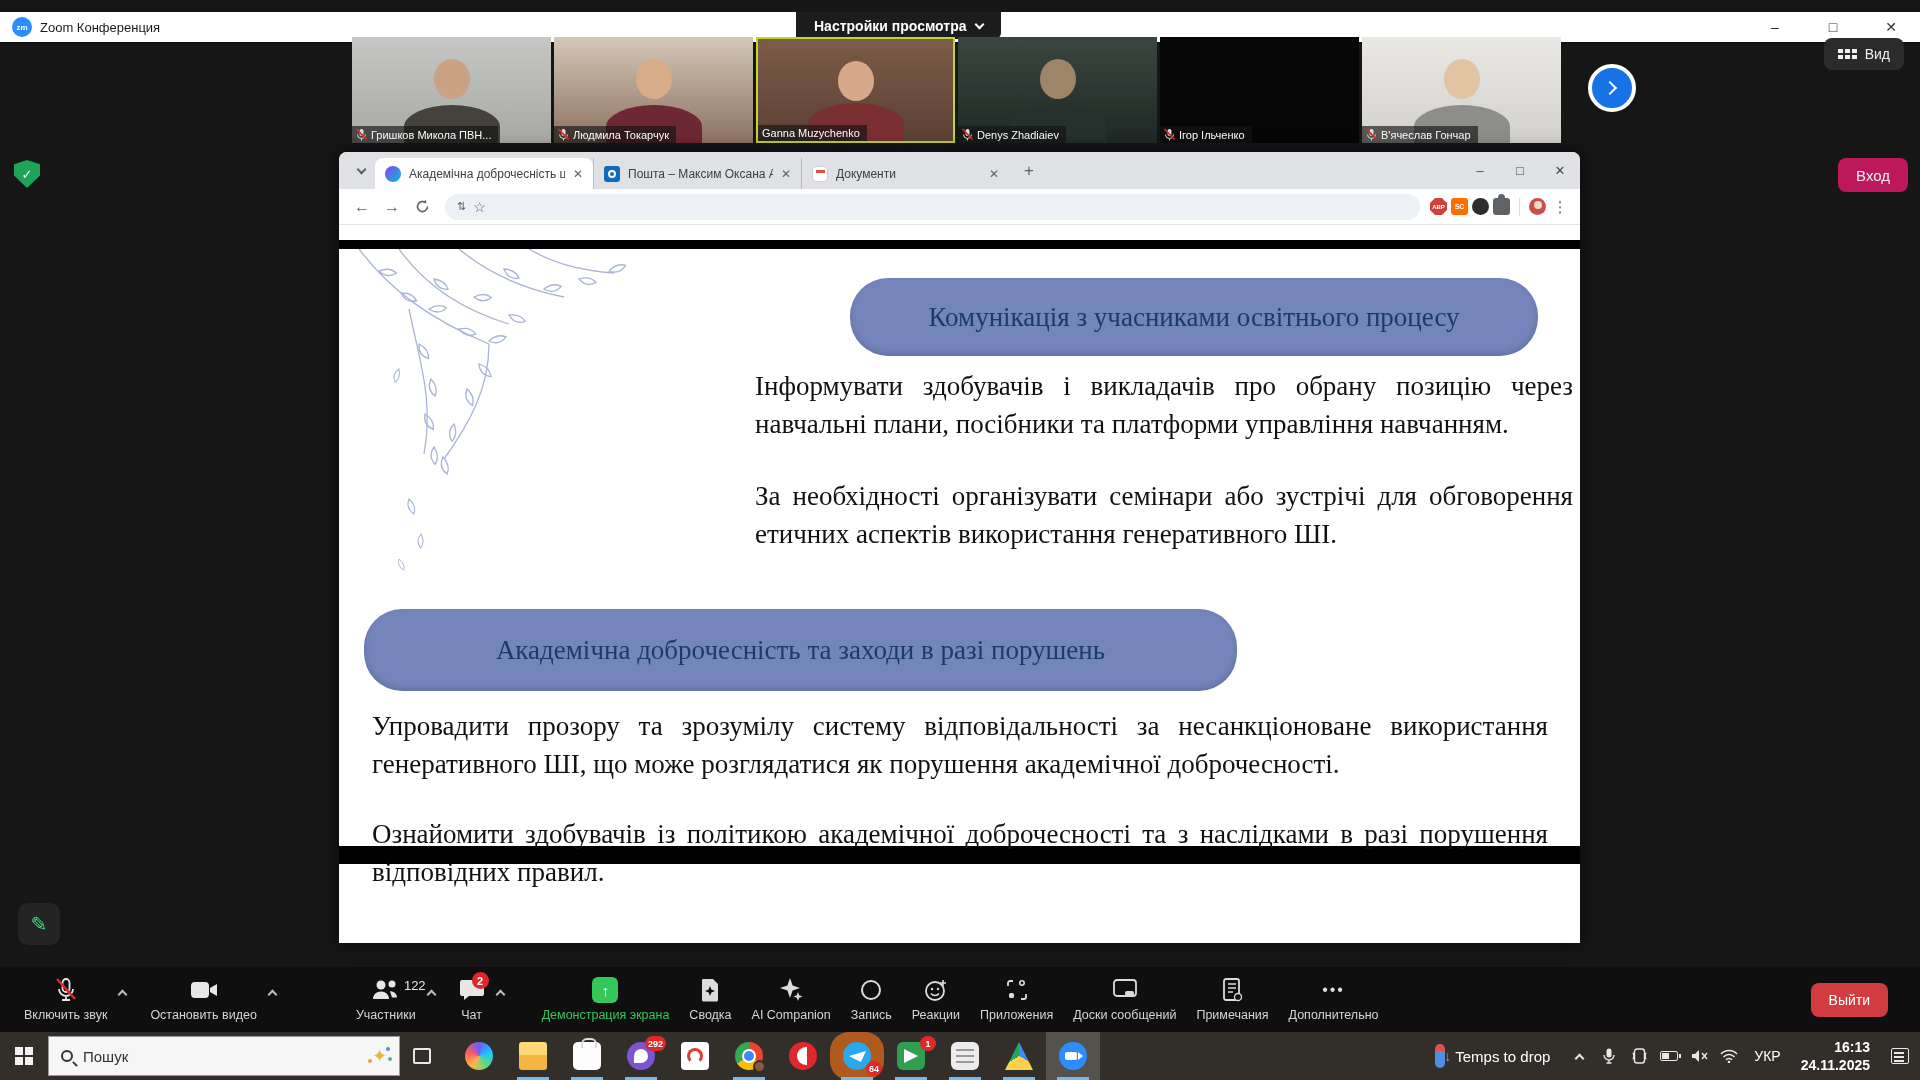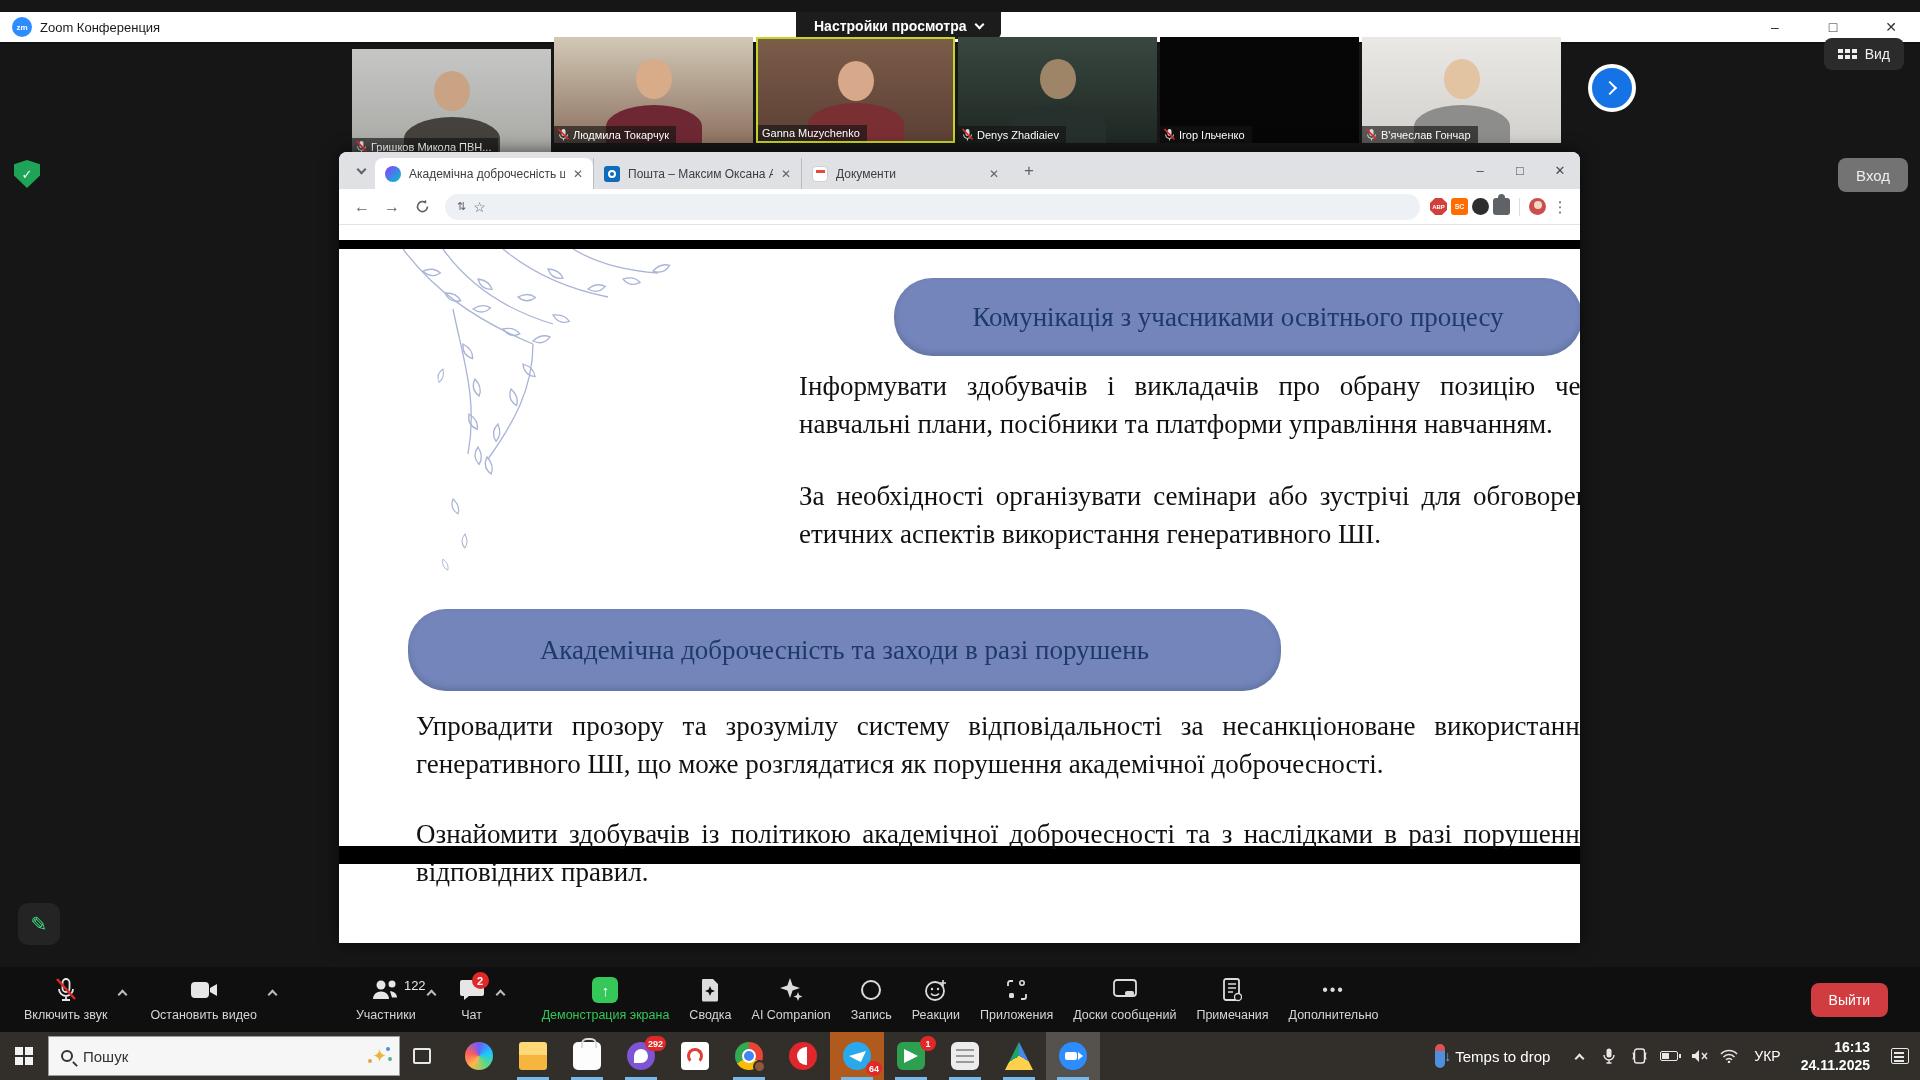--- a/index.html
+++ b/index.html
@@ -24,39 +24,39 @@
   .chev.up   { transform:rotate(45deg);  margin-top:4px; }
   .win-controls { position:absolute; right:0; top:0; height:30px; display:flex; }
   .win-controls span { width:58px; display:flex; align-items:center; justify-content:center;
                        color:#333; font-size:14px; cursor:pointer; }
 
   
   .strip { position:absolute; left:352px; top:37px; display:flex; gap:3px; }
   .thumb { position:relative; width:199px; height:106px; overflow:hidden; background:#222; }
   .thumb .head { position:absolute; width:36px; height:40px; border-radius:50%; left:50%; top:22px; transform:translateX(-50%); }
   .thumb .torso { position:absolute; width:96px; height:44px; border-radius:50% 50% 0 0; left:50%; bottom:-6px; transform:translateX(-50%); }
-  .p1 { background:linear-gradient(#c6c6c4,#a8a8a5);margin-top:12px; } .p1 .head{background:#c9a384;} .p1 .torso{background:#45423e;}
+  .p1 { background:linear-gradient(#c6c6c4,#a8a8a5); } .p1 .head{background:#c9a384;} .p1 .torso{background:#45423e;}
   .p2 { background:linear-gradient(#d3c8b6,#8d7261); } .p2 .head{background:#d8ab89;} .p2 .torso{background:#6e2833;}
   .p3 { background:linear-gradient(#7c5c49,#5b4035); border:2px solid #c3d626; } .p3 .head{background:#d7a889;} .p3 .torso{background:#7a2f33;}
   .p4 { background:linear-gradient(#394740,#1f2824); } .p4 .head{background:#9f8568;} .p4 .torso{background:#26302c;}
   .p5 { background:#060606; }
   .p6 { background:linear-gradient(#e9e8e5,#d2d1ce); } .p6 .head{background:#e2c3a2;} .p6 .torso{background:#8d8d8b;}
   .namechip { position:absolute; left:0; bottom:0; max-width:100%; display:flex; align-items:center; gap:4px;
               background:rgba(20,20,20,.65); color:#fff; font-size:11px; padding:2px 7px 2px 4px; white-space:nowrap; overflow:hidden; }
   .mutedmic { flex:0 0 auto; }
 
   .next-btn { position:absolute; left:1588px; top:64px; width:48px; height:48px; border-radius:50%;
               background:#1673e6; border:4px solid #fff; display:flex; align-items:center; justify-content:center; cursor:pointer; }
   .next-btn .chev { width:10px; height:10px; border-color:#fff; transform:rotate(135deg); margin-left:-4px; }
 
   .view-btn { position:absolute; right:16px; top:38px; height:32px; background:#2b2b2b; border-radius:8px;
               color:#f0f0f0; font-size:14px; display:flex; align-items:center; gap:8px; padding:0 14px; cursor:pointer; }
   .grid-ico { display:grid; grid-template-columns:repeat(3,5px); grid-template-rows:4px 4px; gap:2px; }
   .grid-ico i { background:#f0f0f0; }
-  .signin-btn { position:absolute; right:12px; top:158px; height:34px; background:#737373; border-radius:8px;
+  .signin-btn { position:absolute; right:12px; top:158px; height:34px; background:#be185d; border-radius:8px;
                 color:#eee; font-size:15px; display:flex; align-items:center; padding:0 18px; cursor:pointer; }
   .shield { position:absolute; left:14px; top:160px; width:26px; height:28px; background:#1fa356;
             clip-path:polygon(50% 0,100% 15%,100% 55%,50% 100%,0 55%,0 15%); display:flex; align-items:center; justify-content:center;
             color:#fff; font-size:13px; }
   .pencil-tool { position:absolute; left:18px; top:903px; width:42px; height:42px; background:#242424; border-radius:10px;
                  display:flex; align-items:center; justify-content:center; color:#3ddc84; font-size:20px; cursor:pointer; }
 
   
   .browser { position:absolute; left:339px; top:152px; width:1241px; height:791px; border-radius:8px 8px 0 0;
              background:#fff; box-shadow:0 0 18px rgba(0,0,0,.6); }
@@ -96,21 +96,21 @@
   .ext.puzzle::after { content:""; position:absolute; top:-4px; left:5px; width:7px; height:7px; border-radius:50%; background:#5f6368; }
   .ext.avatar { background:#c94f4f; border-radius:50%; position:relative; }
   .ext.avatar::after { content:""; position:absolute; left:4.5px; top:3px; width:8px; height:8px; border-radius:50%; background:#f4d9c2; }
   .vsep { width:1px; height:18px; background:#dadce0; margin:0 5px; }
   .menu3 { color:#5f6368; font-size:15px; width:20px; text-align:center; cursor:pointer; }
 
   .bcontent { position:relative; height:718px; background:#fff; overflow:hidden; }
   .letterbox { position:absolute; left:0; width:100%; background:#000; }
   .lb-top { top:15px; height:9px; } .lb-bot { top:621px; height:18px; }
   .slide { position:absolute; left:0; top:24px; width:1241px; height:597px; background:#fff;
-           font-family:"Liberation Serif","DejaVu Serif",serif; color:#111;margin-left:44px; }
+           font-family:"Liberation Serif","DejaVu Serif",serif; color:#111; }
   .leaves { position:absolute; left:0; top:0; }
   .hbox { position:absolute; background:#7385bb; border-radius:38px; display:flex; align-items:center;
           justify-content:center; color:#1e3a6a; font-size:27px; box-shadow:inset 0 -3px 6px rgba(0,0,0,.15); }
   .hbox1 { left:511px; top:29px; width:688px; height:78px; }
   .hbox2 { left:25px;  top:360px; width:873px; height:82px; }
   .slide p { position:absolute; font-size:27px; line-height:38px; text-align:justify; }
   .para1 { left:416px; top:118px; width:818px; }
   .para2 { left:416px; top:228px; width:818px; }
   .para3 { left:33px;  top:458px; width:1176px; }
   .para4 { left:33px;  top:566px; width:1176px; }
@@ -149,21 +149,21 @@
   .search-glass::after { content:""; position:absolute; width:6px; height:2px; background:#333;
                          transform:rotate(45deg); left:9px; top:11px; }
   .search-text { flex:1; font-size:15px; color:#333; }
   .sparkle { color:#e9b83a; font-size:18px; position:relative; }
   .sparkle i { position:absolute; width:4px; height:4px; border-radius:50%; }
   .taskview { width:44px; height:48px; display:flex; align-items:center; justify-content:center; cursor:pointer; }
   .tv-ico { width:18px; height:16px; border:2px solid #e8e8e8; border-radius:2px; position:relative; }
   .apps-row { display:flex; height:48px; margin-left:8px; }
   .ticon { position:relative; width:54px; height:48px; display:flex; align-items:center; justify-content:center; cursor:pointer; }
   .ticon.running::after { content:""; position:absolute; left:11px; right:11px; bottom:0; height:3px; background:#76b9ed; }
-  .ticon.hl-orange { background:#b05a1e; } .ticon.hl-gray { background:#55524d; }
+  .ticon.hl-orange { background:#b05a1e;border-radius:19px; } .ticon.hl-gray { background:#55524d; }
   .ic { width:28px; height:28px; border-radius:6px; position:relative; }
   .ic.copilot { border-radius:50%; background:conic-gradient(#6a5cff,#18c9ff,#62d97c,#ffb54d,#ff5c5c,#6a5cff); }
   .ic.folder { background:linear-gradient(#ffd977 45%,#f5b53f 45%); border-radius:3px; }
   .ic.store { background:#fdfdfd; border-radius:5px; }
   .ic.store::after { content:""; position:absolute; left:8px; top:-4px; width:12px; height:8px;
                      border:2px solid #ddd; border-bottom:none; border-radius:6px 6px 0 0; }
   .ic.viber { border-radius:50%; background:#7d54d4; }
   .ic.viber::after { content:""; position:absolute; inset:7px; border-radius:50% 50% 50% 0; background:#fff; }
   .ic.acrobat { background:#fff; border-radius:4px; }
   .ic.acrobat::after { content:""; position:absolute; inset:6px; border:3px solid #e23c35; border-radius:50%; border-bottom-color:transparent; }

